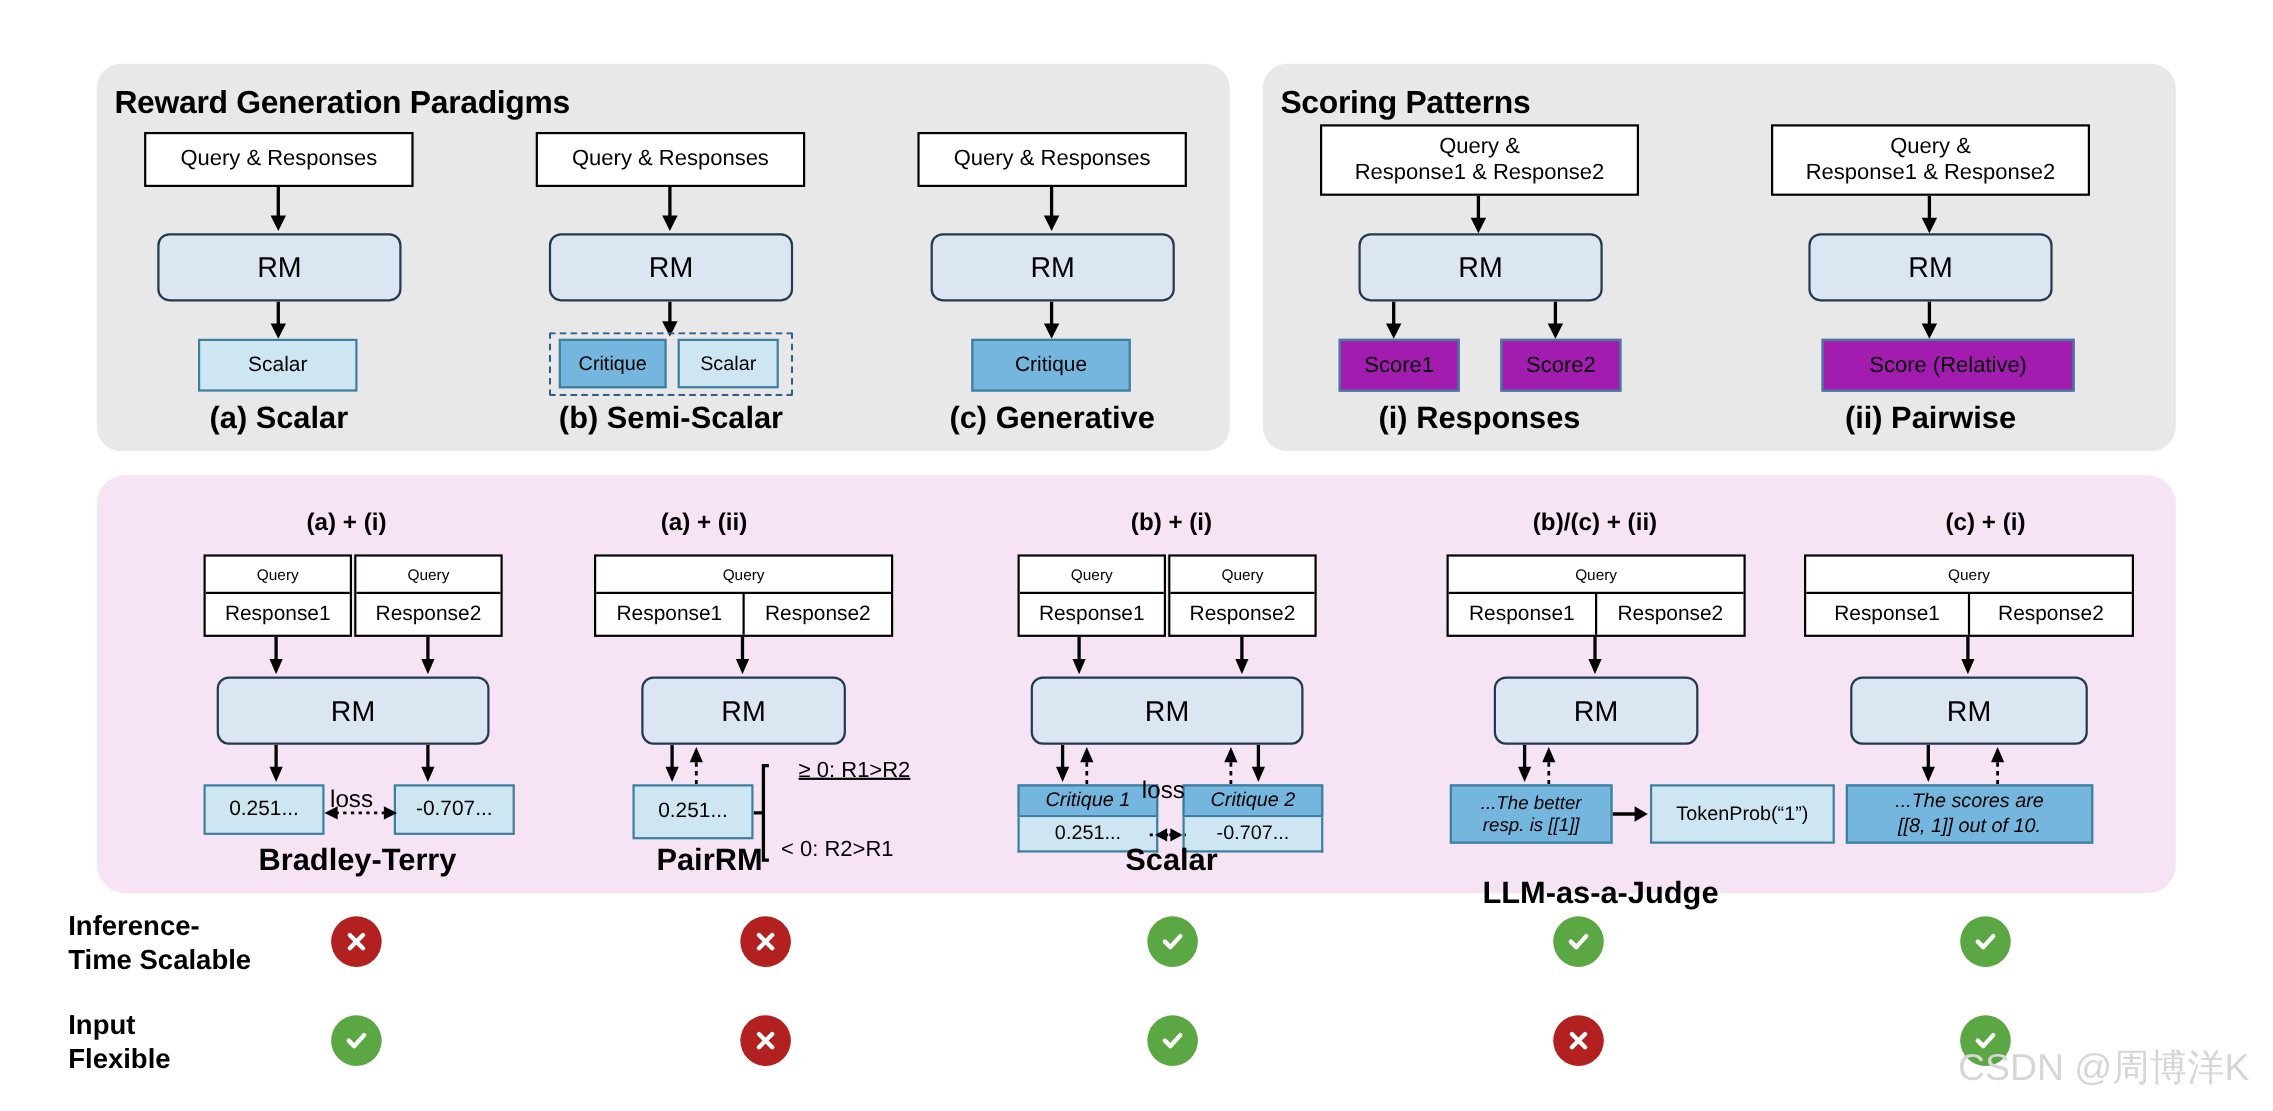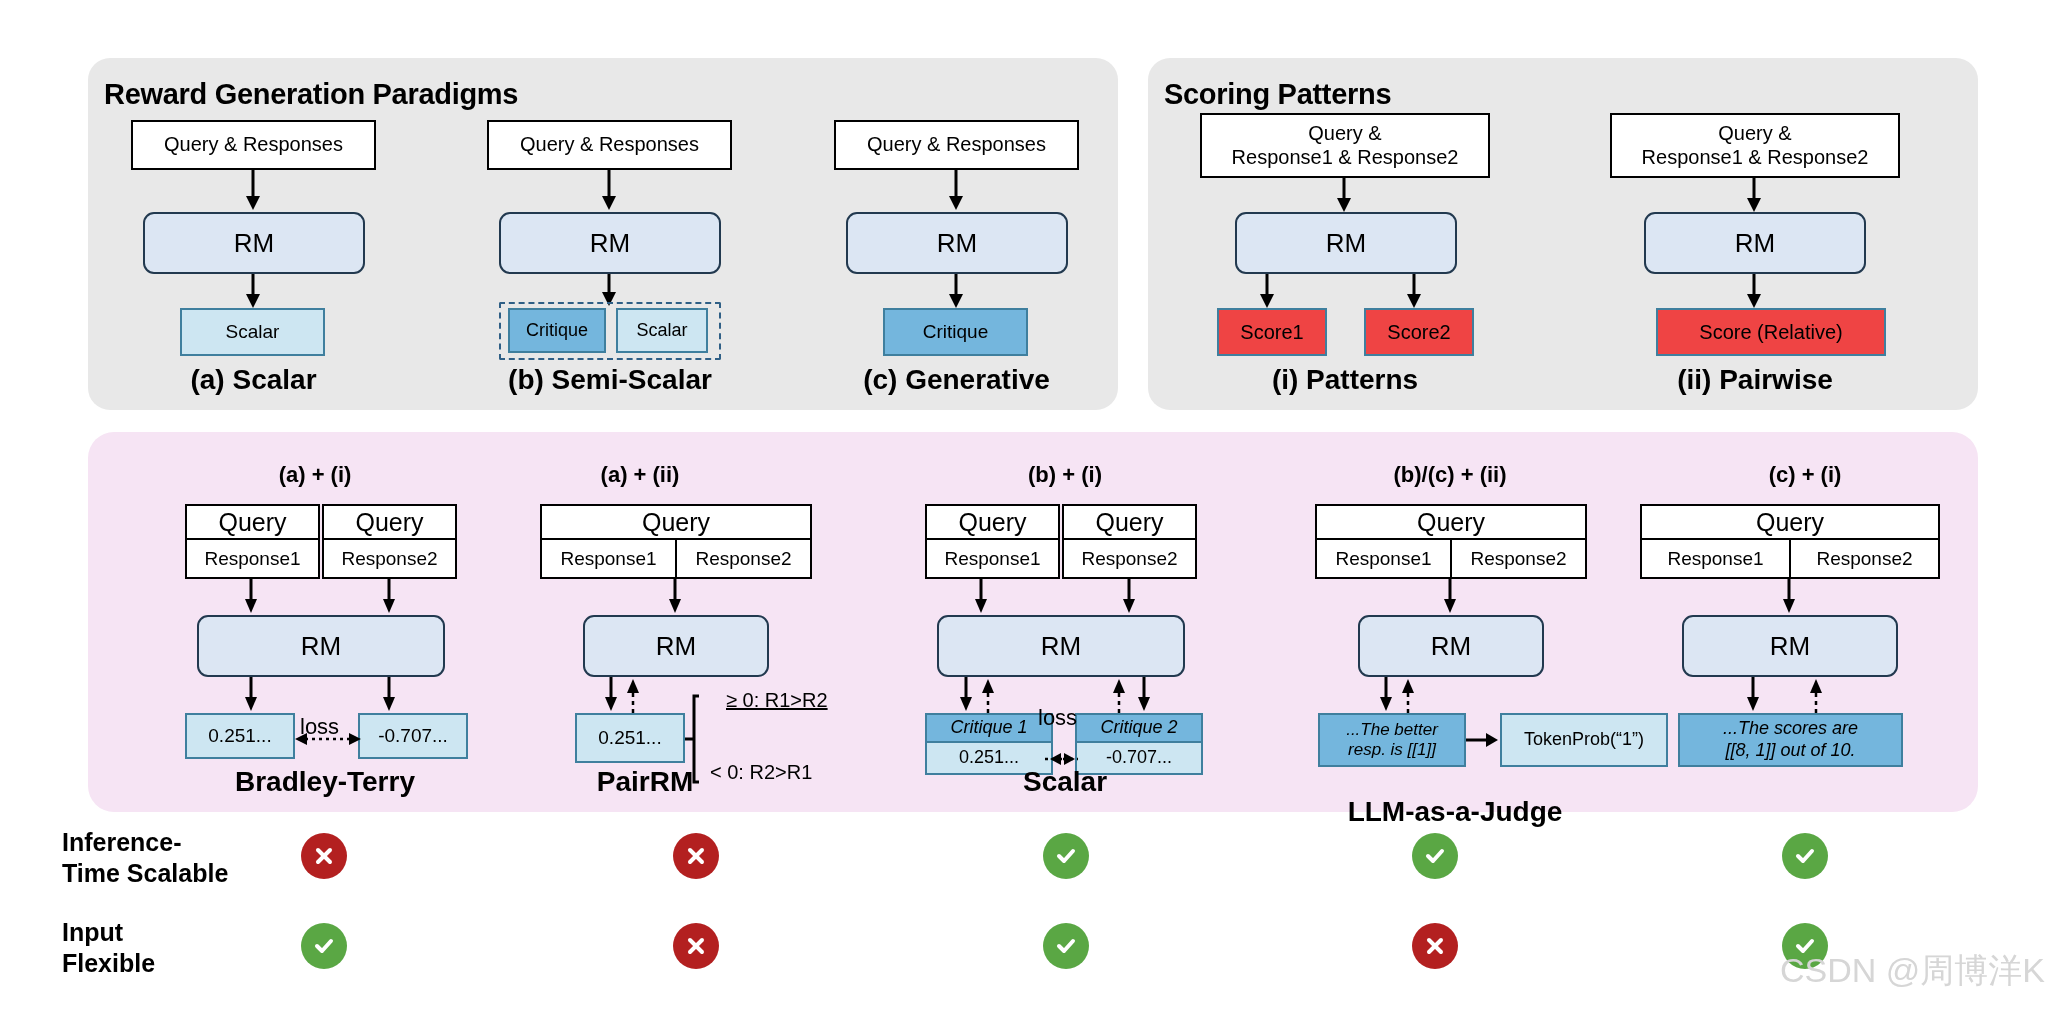--- a/index.html
+++ b/index.html
@@ -57,21 +57,21 @@
   }
   .mbox {           
     position: absolute;
     background: #74b6dd;
     border: 2.5px solid #3f7f9e;
     display: flex; align-items: center; justify-content: center;
     font-size: 19px; color: #000; text-align: center; line-height: 1.2;
   }
   .dbox {           
     position: absolute;
-    background: #ef4444;
+    background: #a21caf;
     border: 2.5px solid #3f7f9e;
     display: flex; align-items: center; justify-content: center;
     font-size: 20px; color: #000; text-align: center;
   }
   .dashbox {
     position: absolute;
     border: 2.5px dashed #2f5f86;
     border-radius: 2px;
   }
   .caption {
@@ -95,21 +95,21 @@
   
   .qr {
     position: absolute;
     border: 2.5px solid #000;
     background: #fff;
     display: flex; flex-direction: column;
   }
   .qr .top {
     flex: 0 0 34px;
     display: flex; align-items: center; justify-content: center;
-    font-size: 25px; border-bottom: 2.5px solid #000;
+    font-size: 14px; border-bottom: 2.5px solid #000;
   }
   .qr .bot { flex: 1; display: flex; }
   .qr .bot > div {
     flex: 1; display: flex; align-items: center; justify-content: center;
     font-size: 19px;
   }
   .qr .bot > div + div { border-left: 2.5px solid #000; }
 
   .rowlabel {
     position: absolute;
@@ -204,21 +204,21 @@
   <svg class="arrow" style="left:1254px; top:274px;" width="30" height="36">
     <line x1="13" y1="0" x2="13" y2="24" stroke="#000" stroke-width="3"></line>
     <polygon points="13,34 6,20 20,20" fill="#000"></polygon>
   </svg>
   <svg class="arrow" style="left:1401px; top:274px;" width="30" height="36">
     <line x1="13" y1="0" x2="13" y2="24" stroke="#000" stroke-width="3"></line>
     <polygon points="13,34 6,20 20,20" fill="#000"></polygon>
   </svg>
   <div class="dbox" style="left:1217px; top:308px; width:110px; height:48px;">Score1</div>
   <div class="dbox" style="left:1364px; top:308px; width:110px; height:48px;">Score2</div>
-  <div class="caption" style="left:1200px; top:364px; width:290px;">(i) Patterns</div>
+  <div class="caption" style="left:1200px; top:364px; width:290px;">(i) Responses</div>
 
   <div class="wbox" style="left:1610px; top:113px; width:290px; height:65px; flex-direction:column;">
     <span>Query &amp;</span>
     <span>Response1 &amp; Response2</span>
   </div>
   <svg class="arrow" style="left:1741px; top:178px;" width="30" height="36">
     <line x1="13" y1="0" x2="13" y2="24" stroke="#000" stroke-width="3"></line>
     <polygon points="13,34 6,20 20,20" fill="#000"></polygon>
   </svg>
   <div class="rm" style="left:1644px; top:212px; width:222px; height:62px;">RM</div>

